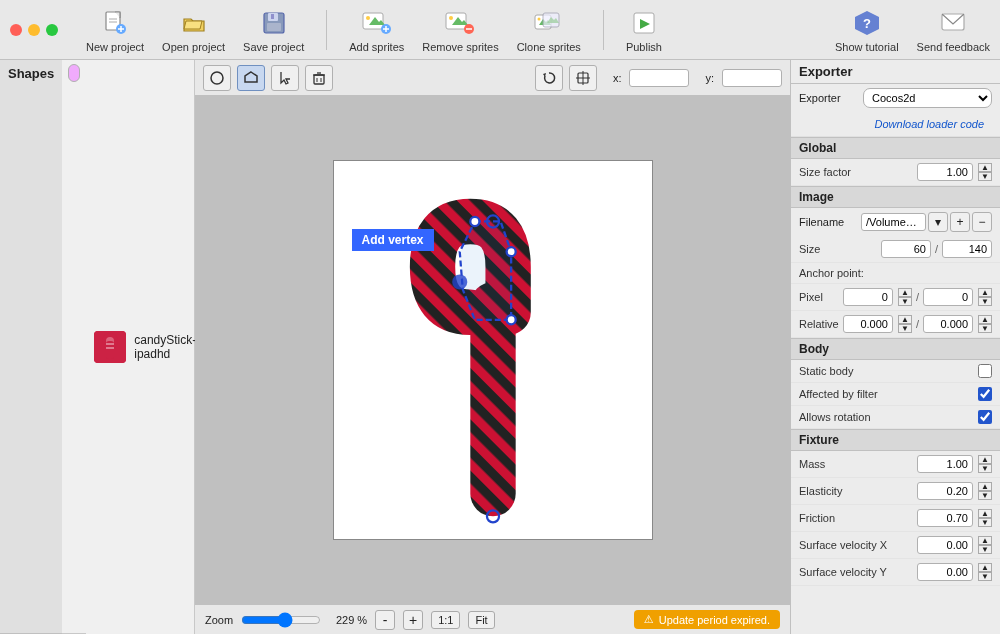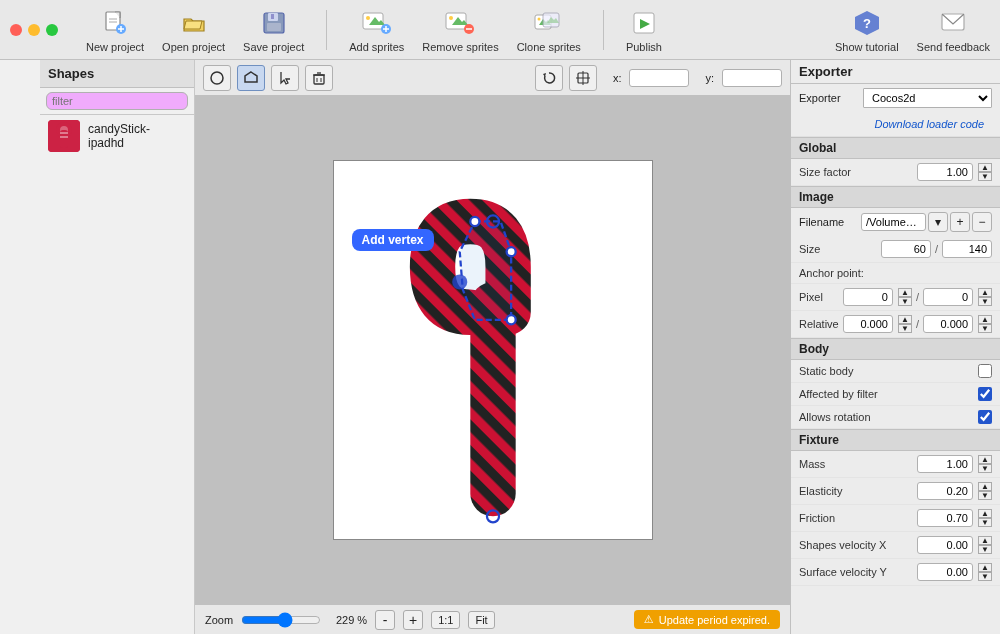--- a/index.html
+++ b/index.html
@@ -15,37 +15,37 @@
     .traffic-lights { display: flex; gap: 6px; align-items: center; margin-right: 10px; }
     .tl { width: 12px; height: 12px; border-radius: 50%; }
     .tl-red { background: #ff5f57; }
     .tl-yellow { background: #febc2e; }
     .tl-green { background: #28c840; }
 
     
     #main { display: flex; height: calc(634px - 60px); }
 
     
-    #sidebar { width: 195px; background: #f0f0f0; border-right: 1px solid #c8c8c8; display: flex; flex-direction: column; padding-left: 40px; }
+    #sidebar { width: 195px; background: #f0f0f0; border-right: 1px solid #c8c8c8; display: flex; flex-direction: row; }
     #sidebar-header { padding: 6px 8px; font-weight: bold; font-size: 13px; background: #e0e0e0; border-bottom: 1px solid #c0c0c0; }
     #sidebar-filter { padding: 4px 6px; border-bottom: 1px solid #c8c8c8; }
     #sidebar-filter input { width: 100%; border: 1px solid #b0b0b0; border-radius: 6px; padding: 2px 5px; font-size: 11px; background: #f0abfc; }
     .sidebar-item { display: flex; align-items: center; padding: 5px 8px; gap: 8px; cursor: pointer; }
     .item-icon { width: 32px; height: 32px; border-radius: 4px; background: #cc2244; display: flex; align-items: center; justify-content: center; overflow: hidden; flex-shrink: 0; }
 
     
     #canvas-area { flex: 1; display: flex; flex-direction: column; background: #d8d8d8; }
     #canvas-toolbar { display: flex; align-items: center; background: #e8e8e8; border-bottom: 1px solid #c0c0c0; padding: 4px 8px; gap: 6px; height: 36px; }
     .canvas-tool { width: 28px; height: 26px; border: 1px solid #b0b0b0; border-radius: 3px; background: #f0f0f0; display: flex; align-items: center; justify-content: center; cursor: pointer; font-size: 14px; }
     .canvas-tool.active { background: #c8d8f0; border-color: #7090c0; }
     .coord-label { font-size: 11px; margin-left: 10px; }
     .coord-input { width: 60px; border: 1px solid #b0b0b0; border-radius: 3px; padding: 2px 4px; font-size: 11px; background: #fff; margin-left: 2px; }
     #canvas-viewport { flex: 1; display: flex; align-items: center; justify-content: center; background: #c0c0c0; position: relative; overflow: hidden; }
     .canvas-bg { width: 320px; height: 380px; background: #ffffff; border: 1px solid #888; position: relative; display: flex; align-items: center; justify-content: center; }
-    .add-vertex-tooltip { position: absolute; top: 68px; left: 18px; background: #3366ff; color: #fff; padding: 4px 10px; border-radius: 8px; font-size: 12px; font-weight: bold; pointer-events: none; }
+    .add-vertex-tooltip { position: absolute; top: 68px; left: 18px; background: #3366ff; color: #fff; padding: 4px 10px; border-radius: 0; font-size: 12px; font-weight: bold; pointer-events: none; }
 
     
     #bottom-bar { height: 30px; background: #e8e8e8; border-top: 1px solid #c0c0c0; display: flex; align-items: center; padding: 0 10px; gap: 8px; }
     #zoom-label { font-size: 11px; }
     #zoom-slider { width: 80px; }
     #zoom-pct { font-size: 11px; width: 38px; text-align: right; }
     .zoom-btn { width: 20px; height: 20px; border: 1px solid #aaa; border-radius: 3px; background: #f0f0f0; cursor: pointer; display: flex; align-items: center; justify-content: center; font-size: 14px; line-height: 1; }
     .zoom-btn2 { padding: 2px 6px; border: 1px solid #aaa; border-radius: 3px; background: #f0f0f0; cursor: pointer; font-size: 11px; }
     .update-badge { background: #f0a000; color: #fff; font-size: 11px; padding: 3px 10px; border-radius: 4px; margin-left: auto; cursor: pointer; display: flex; align-items: center; gap: 5px; }
 
@@ -56,21 +56,21 @@
     .panel-label { font-size: 11px; color: #333; flex: 1; }
     .panel-input { width: 56px; border: 1px solid #b0b0b0; border-radius: 3px; padding: 2px 4px; font-size: 11px; background: #fff; text-align: right; }
     .stepper { display: flex; flex-direction: column; margin-left: 1px; }
     .stepper-btn { width: 14px; height: 9px; border: 1px solid #aaa; background: #f0f0f0; cursor: pointer; display: flex; align-items: center; justify-content: center; font-size: 8px; line-height: 1; }
     .panel-slash { font-size: 11px; color: #666; }
     .panel-checkbox { width: 14px; height: 14px; }
     .panel-checkbox-blue { accent-color: #2255cc; }
     .link-btn { color: #1155cc; font-size: 11px; text-decoration: none; cursor: pointer; padding: 4px 8px; display: block; font-style: italic; }
     .exporter-row { display: flex; align-items: center; padding: 4px 8px; gap: 4px; }
     .exporter-label { font-size: 11px; flex: 0 0 60px; }
-    .exporter-select { flex: 1; border: 1px solid #b0b0b0; border-radius: 1px; padding: 2px 4px; font-size: 11px; background: #fff; }
+    .exporter-select { flex: 1; border: 1px solid #b0b0b0; border-radius: 7px; padding: 2px 4px; font-size: 11px; background: #fff; }
     .filename-row { display: flex; align-items: center; padding: 4px 8px; gap: 2px; }
     .filename-label { font-size: 11px; flex: 0 0 60px; }
     .filename-input { flex: 1; min-width: 0; border: 1px solid #b0b0b0; border-radius: 3px; padding: 2px 4px; font-size: 11px; background: #fff; overflow: hidden; text-overflow: ellipsis; }
     .icon-btn { width: 20px; height: 20px; border: 1px solid #b0b0b0; border-radius: 3px; background: #f0f0f0; cursor: pointer; display: flex; align-items: center; justify-content: center; font-size: 12px; }
     .panel-title { padding: 4px 8px; font-weight: bold; font-size: 13px; border-bottom: 1px solid #c0c0c0; background: #ececec; }
 
     
     #candy-svg { width: 100%; height: 100%; }
   </style>
 </head>
@@ -420,21 +420,21 @@
     </div>
     <div class="panel-row">
       <span class="panel-label">Friction</span>
       <input class="panel-input" type="text" value="0.70" style="">
       <div class="stepper">
         <div class="stepper-btn">▲</div>
         <div class="stepper-btn">▼</div>
       </div>
     </div>
     <div class="panel-row">
-      <span class="panel-label">Shapes velocity X</span>
+      <span class="panel-label">Surface velocity X</span>
       <input class="panel-input" type="text" value="0.00" style="">
       <div class="stepper">
         <div class="stepper-btn">▲</div>
         <div class="stepper-btn">▼</div>
       </div>
     </div>
     <div class="panel-row">
       <span class="panel-label">Surface velocity Y</span>
       <input class="panel-input" type="text" value="0.00" style="">
       <div class="stepper">

